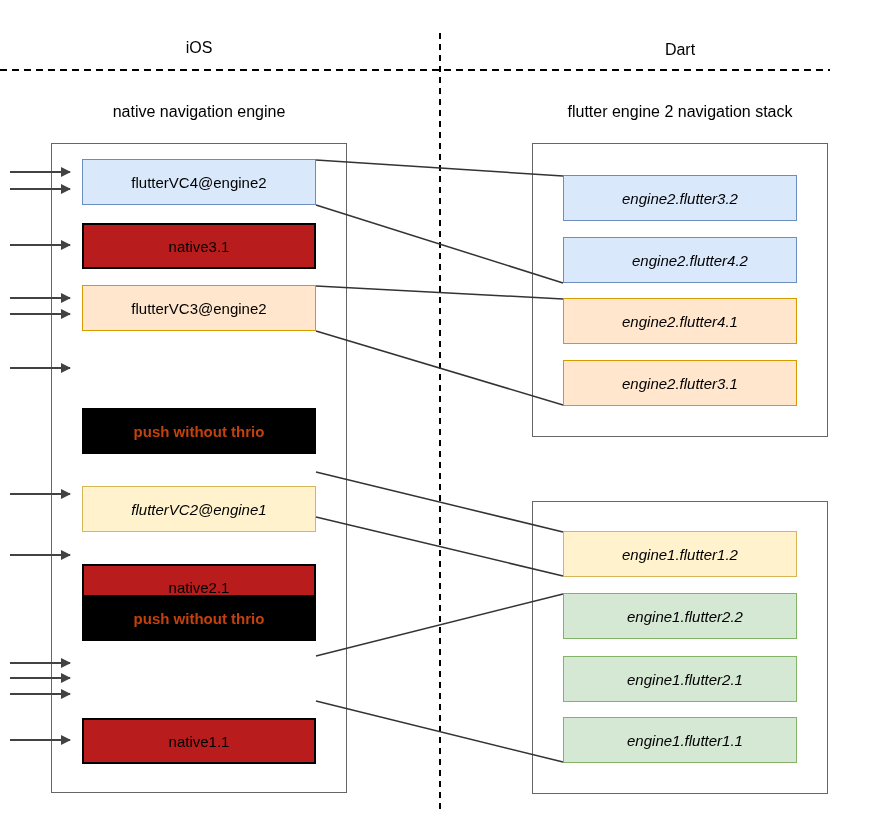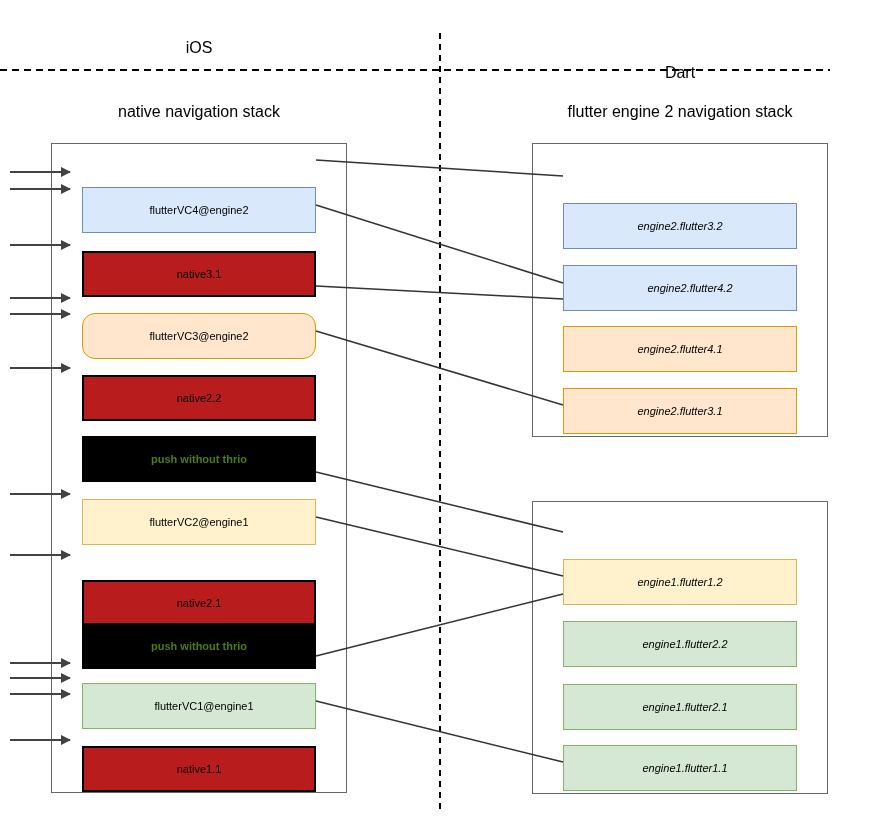--- a/index.html
+++ b/index.html
@@ -33,63 +33,60 @@
     box-sizing: border-box;
   }
   .node {
     position: absolute;
     width: 234px;
     height: 46px;
     box-sizing: border-box;
     display: flex;
     align-items: center;
     justify-content: center;
-    font-size: 11px;
+    font-size: 15px;
     text-align: right;
-    margin-top: 28px;
   }
   .lnode { left: 82px; }
   .rnode { left: 563px; font-style: italic; }
   .node.blue   { background:#dae8fc; border:1.5px solid #6c8ebf; }
   .node.orange { background:#ffe6cc; border:1.5px solid #d79b00; }
   .node.yellow { background:#fff2cc; border:1.5px solid #d6b656; }
   .node.green  { background:#d5e8d4; border:1.5px solid #82b366;padding-left:10px; }
   .node.white  { background:#b91c1c; border:2px solid #000000; }
-  .node.black  { background:#000000; color:#4d7c0f; font-weight:bold; border:none; }
+  .node.black  { background:#000000; color:#c2410c; font-weight:bold; border:none; }
   #overlay {
     position: absolute;
     left: 0; top: 0;
     width: 870px; height: 829px;
     pointer-events: none;
   }
 </style>
 </head>
 <body>
 
 <div id="diagram">
 
   <div class="region-label" style="left:51px; top:38px;">iOS</div>
-  <div class="region-label" style="left:532px; top:40px;margin-top:23px;">Dart</div>
+  <div class="region-label" style="left:532px; top:40px;">Dart</div>
 
-  <div class="stack-title" style="left:39px; top:102px;">native navigation stack</div>
+  <div class="stack-title" style="left:39px; top:102px;">native navigation engine</div>
   <div class="stack-title" style="left:520px; top:102px;">flutter engine 2 navigation stack</div>
 
   <div class="container-box" style="left:51px; top:143px; width:296px; height:650px;"></div>
   <div class="container-box" style="left:532px; top:143px; width:296px; height:294px;"></div>
   <div class="container-box" style="left:532px; top:501px; width:296px; height:293px;"></div>
 
   <div class="node lnode blue" style="top:159px;">flutterVC4@engine2</div>
   <div class="node lnode white" style="top:223px;">native3.1</div>
-  <div class="node lnode orange" style="top:285px;border-radius:13px;">flutterVC3@engine2</div>
-  <div class="node lnode white" style="top:347px;">native2.2</div>
+  <div class="node lnode orange" style="top:285px;">flutterVC3@engine2</div>
   <div class="node lnode black" style="top:408px;">push without thrio</div>
-  <div class="node lnode yellow" style="top:471px;">flutterVC2@engine1</div>
-  <div class="node lnode white" style="top:552px;">native2.1</div>
+  <div class="node lnode yellow" style="top:486px;font-style:italic;">flutterVC2@engine1</div>
+  <div class="node lnode white" style="top:564px;">native2.1</div>
   <div class="node lnode black" style="top:595px;">push without thrio</div>
-  <div class="node lnode green" style="top:655px;">flutterVC1@engine1</div>
   <div class="node lnode white" style="top:718px;">native1.1</div>
 
   <div class="node rnode blue" style="top:175px;">engine2.flutter3.2</div>
   <div class="node rnode blue" style="top:237px;padding-left:20px;">engine2.flutter4.2</div>
   <div class="node rnode orange" style="top:298px;">engine2.flutter4.1</div>
   <div class="node rnode orange" style="top:360px;">engine2.flutter3.1</div>
 
   <div class="node rnode yellow" style="top:531px;">engine1.flutter1.2</div>
   <div class="node rnode green" style="top:593px;">engine1.flutter2.2</div>
   <div class="node rnode green" style="top:656px;">engine1.flutter2.1</div>

